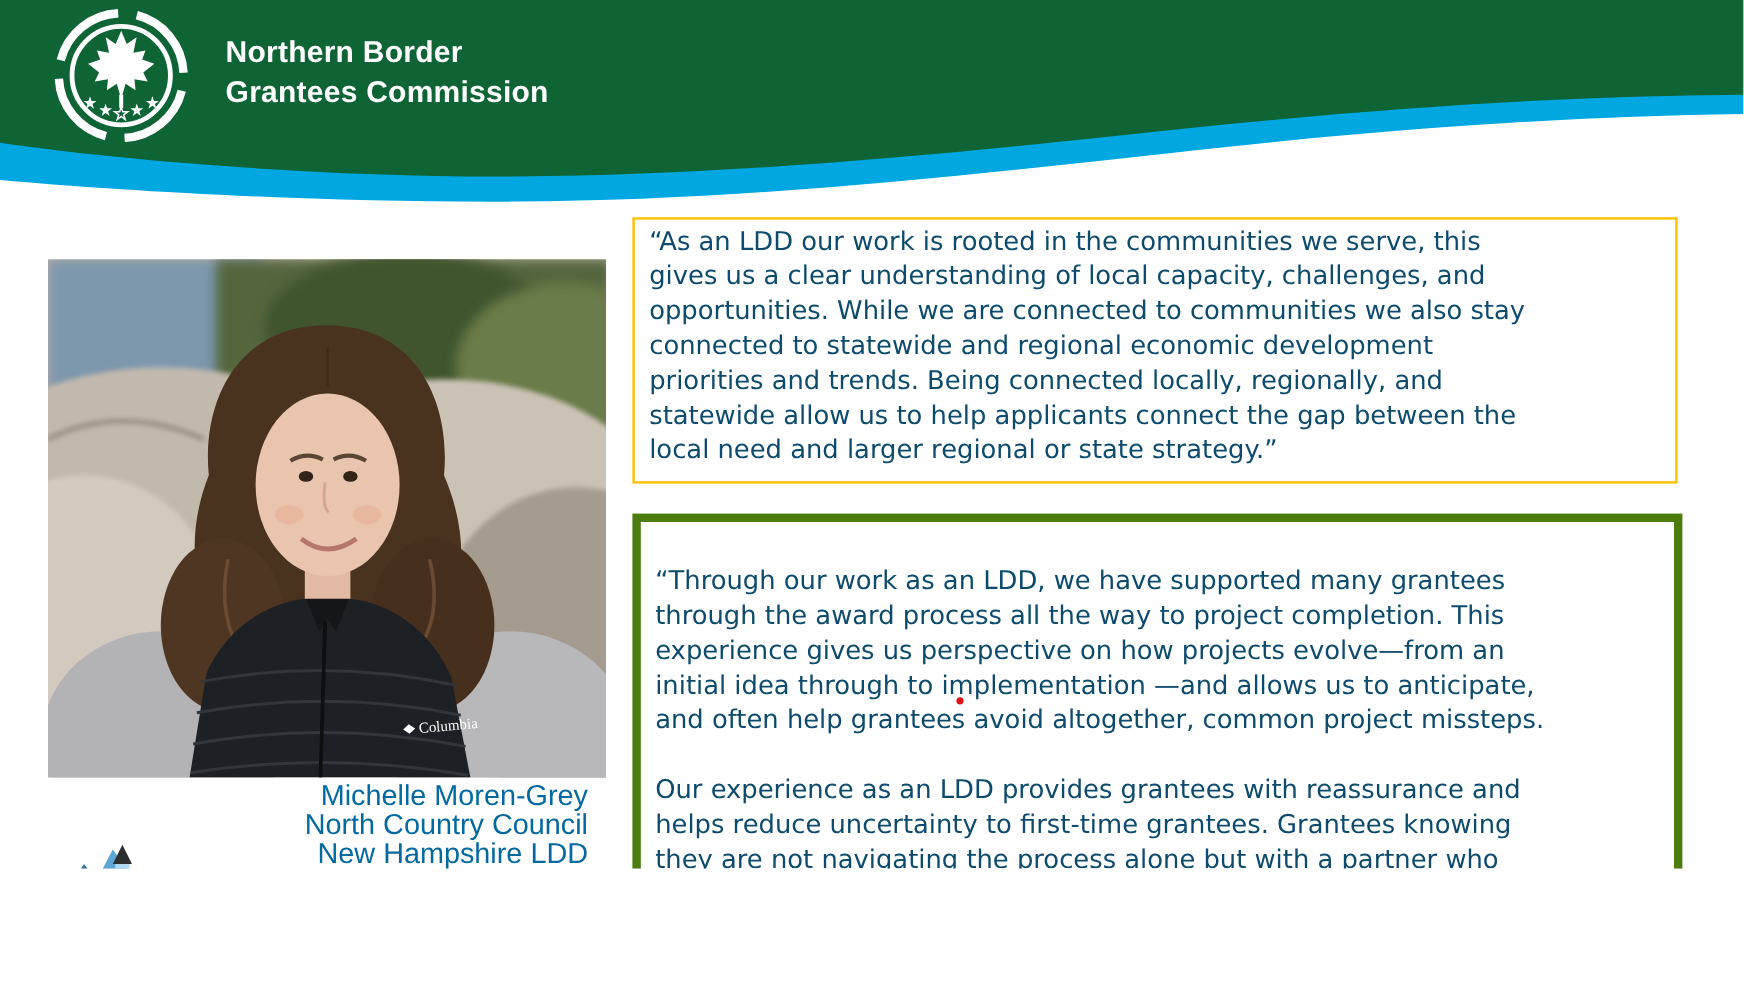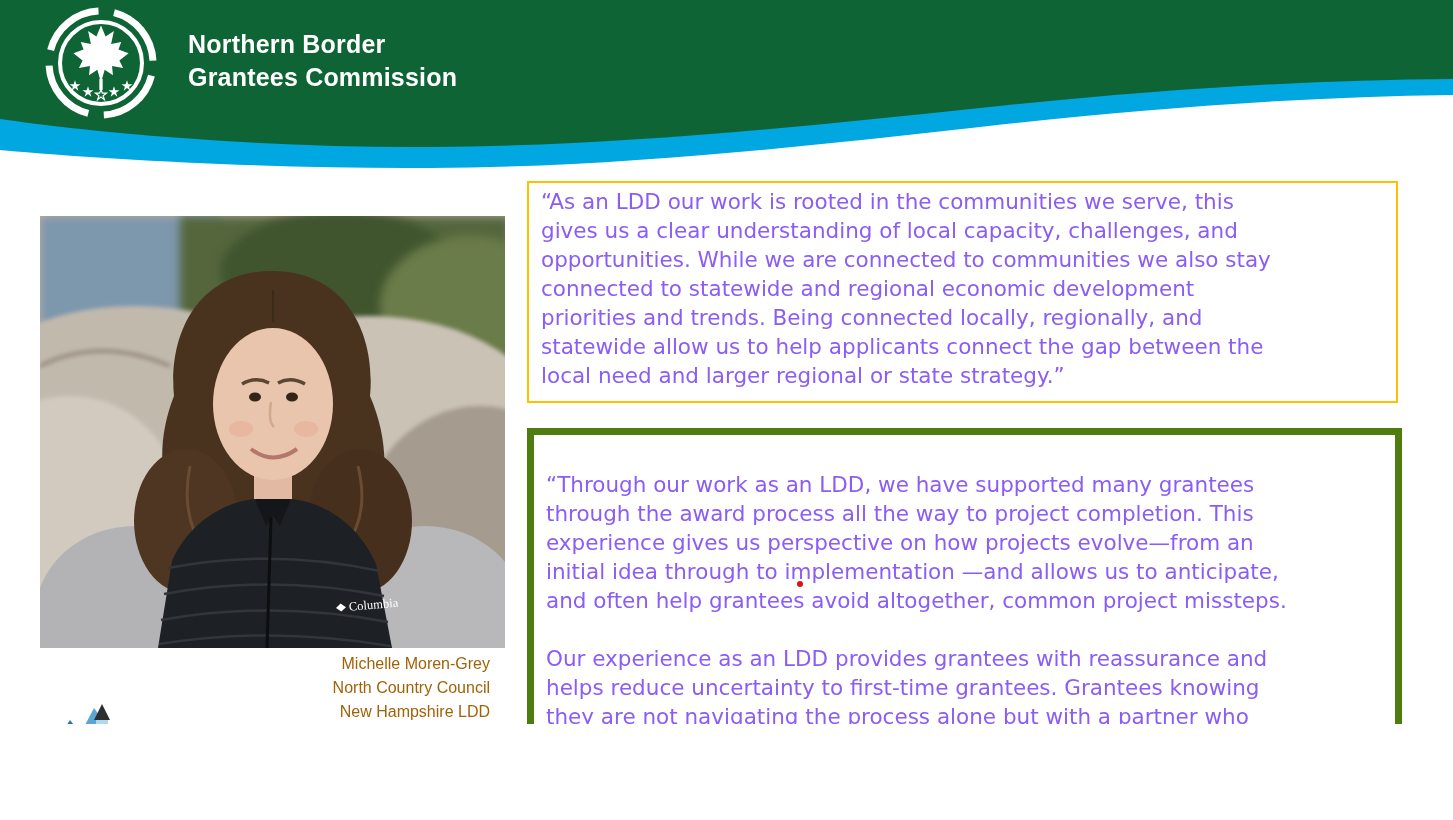--- a/index.html
+++ b/index.html
@@ -9,40 +9,40 @@
   }
   
   #header-wave{position:absolute;left:0;top:0;width:1453px;height:175px;}
   .header-title{
     position:absolute;left:188px;top:28px;color:#ffffff;font-weight:bold;
     font-size:25px;line-height:33px;letter-spacing:.2px;
   }
   
   #photo-wrap{position:absolute;left:40px;top:216px;width:465px;height:432px;}
   #photo-caption{
-    position:absolute;top:652px;right:963px;text-align:right;color:#a16207;
-    font-size:16px;line-height:24px;white-space:pre-line;width:320px;
+    position:absolute;top:652px;right:963px;text-align:right;color:#0369a1;
+    font-size:24px;line-height:24px;white-space:pre-line;width:320px;
   }
   #ncc-logo-block{position:absolute;left:18px;top:702px;width:500px;height:118px;}
   #ncc-illustration{position:absolute;left:0;top:0;width:165px;height:118px;}
   #ncc-wordmark{
     position:absolute;left:172px;top:41px;display:flex;align-items:center;gap:7px;
   }
   #ncc-wordmark .wm-left{
     color:#c2410c;font-weight:700;font-size:17px;letter-spacing:4px;white-space:nowrap;
   }
   #ncc-wordmark .wm-badge{
     background:#2B5F82;color:#ffffff;font-weight:800;font-size:17px;
     letter-spacing:4px;padding:3px 9px 4px 11px;white-space:nowrap;margin-top:23px;
   }
   
   .quote-box{
     position:absolute;background:#ffffff;box-sizing:border-box;
     font-family:"DejaVu Sans",sans-serif;font-size:21.5px;line-height:29px;
-    color:#8b5cf6;white-space:pre-line;
+    color:#0c4a6e;white-space:pre-line;
   }
   #quote1{left:527px;top:181px;width:871px;height:222px;border:2.5px solid #FFC000;padding:4px 12px;}
   #quote2{left:527px;top:428px;width:875px;height:309px;border:7px solid #4d7c0f;padding:6px 12px;}
   #spell-dot{
     position:absolute;left:263px;top:146px;width:6px;height:6px;border-radius:50%;
     background:#dd1111;
   }
 </style>
 </head>
 <body>

